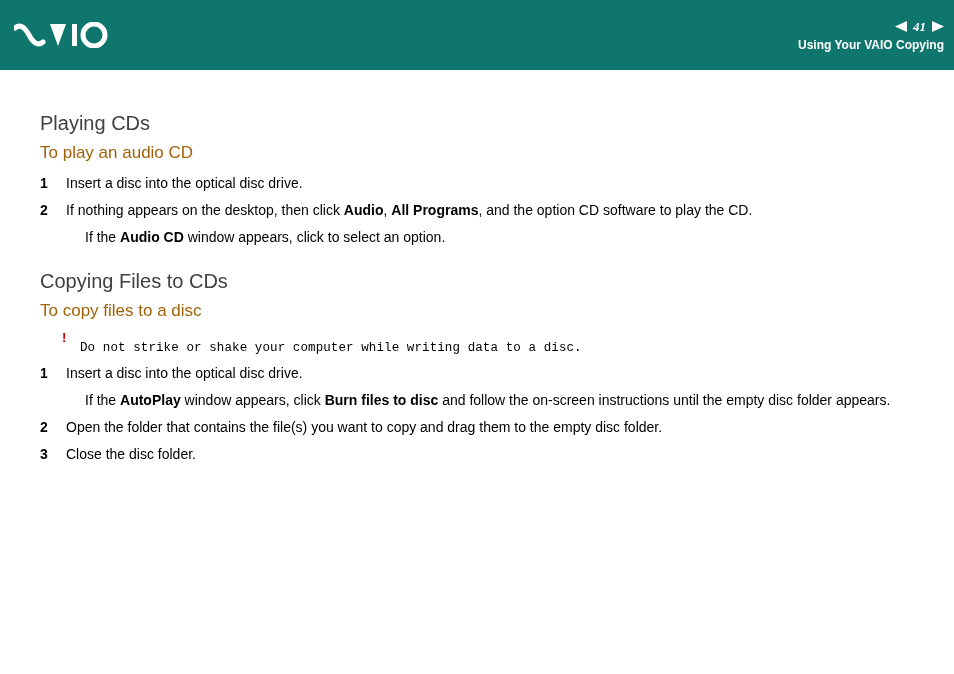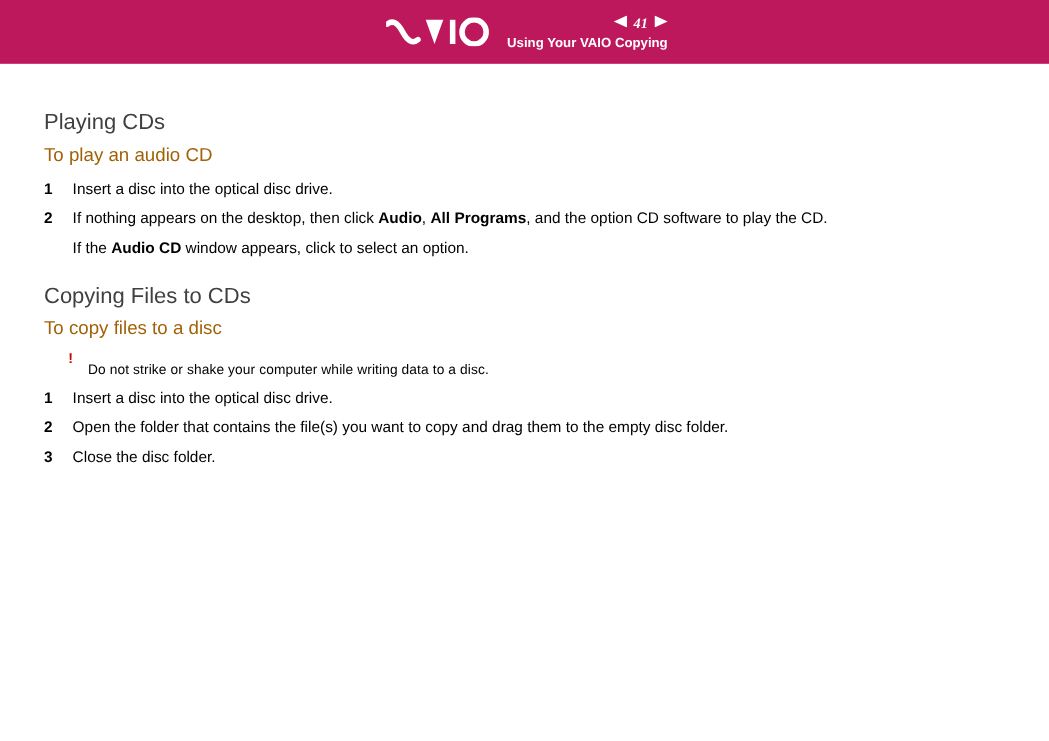--- a/index.html
+++ b/index.html
@@ -1,34 +1,34 @@
 <!DOCTYPE html>
 <html><head>
 <meta charset="utf-8">
 <style>
   * { box-sizing: border-box; margin: 0; padding: 0; }
   html, body { width: 954px; height: 674px; font-family: Arial, Helvetica, sans-serif; background: #fff; color: #000; }
-  .header { background: #be185d; color: #fff; height: 58px; width: 100%; display: flex; align-items: center; justify-content: center; padding: 0 10px 0 14px; }
+  .header { background: #0f766e; color: #fff; height: 70px; width: 100%; display: flex; align-items: center; justify-content: space-between; padding: 0 10px 0 14px; }
   .logo { display: flex; align-items: center; gap: 2px; }
   .nav-block { text-align: right; }
   .nav-row { display: flex; align-items: center; justify-content: flex-end; gap: 6px; margin-bottom: 2px; }
   .arrow-left, .arrow-right { cursor: pointer; }
   .page-num { font-size: 13px; font-style: italic; font-weight: bold; font-family: Georgia, 'Times New Roman', serif; }
   .section-label { font-size: 12px; font-weight: bold; }
   .content { padding: 32px 40px 20px 40px; }
   h2.blue { color: #404040; font-size: 20px; font-weight: normal; margin-top: 10px; margin-bottom: 8px; }
   h3.sub { color: #a16207; font-size: 17px; font-weight: normal; margin-bottom: 10px; }
   ol.steps { list-style: none; padding-left: 0; }
   ol.steps li { display: flex; align-items: flex-start; font-size: 14px; line-height: 1.5; margin-bottom: 6px; }
   ol.steps li .num { font-weight: bold; width: 26px; flex-shrink: 0; }
   ol.steps li .txt { flex: 1; }
-  .txt .line2 { display: block; margin-top: 6px; }
+  .txt .line2 { display: block; margin-top: 6px; margin-left: 19px; }
   .warn-row { display: flex; align-items: flex-start; margin: 10px 0 8px 22px; }
   .warn-bang { color: #d00000; font-weight: bold; font-size: 13px; width: 18px; flex-shrink: 0; line-height: 1; }
-  .warn-text { font-size: 12.5px; font-family: Liberation Sans, sans-serif; font-stretch: condensed; letter-spacing: 0.1px; margin-top: 10px; }
+  .warn-text { font-size: 12.5px; font-family: Liberation Mono, monospace; font-stretch: condensed; letter-spacing: 0.1px; margin-top: 10px; }
   b { font-weight: bold; }
   .section2 { margin-top: 22px; }
 </style>
 </head>
 <body>
 
 <div class="header">
   <div class="logo">
     <svg width="110" height="26" viewBox="0 0 110 26">
       <path d="M1 6 Q 8 0, 15 13 Q 22 26, 29 20" stroke="#fff" stroke-width="5" fill="none" stroke-linecap="round"></path>
@@ -80,20 +80,21 @@
     <div class="warn-row">
       <span class="warn-bang">!</span>
       <span class="warn-text">Do not strike or shake your computer while writing data to a disc.</span>
     </div>
 
     <ol class="steps">
       <li>
         <span class="num">1</span>
         <span class="txt">
           <span>Insert a disc into the optical disc drive.</span>
+          <span class="line2"><span>If the </span><b>AutoPlay</b><span> window appears, click </span><b>Burn files to disc</b><span> and follow the on-screen instructions until the empty disc folder appears.</span></span>
         </span>
       </li>
       <li>
         <span class="num">2</span>
         <span class="txt">Open the folder that contains the file(s) you want to copy and drag them to the empty disc folder.</span>
       </li>
       <li>
         <span class="num">3</span>
         <span class="txt">Close the disc folder.</span>
       </li>

